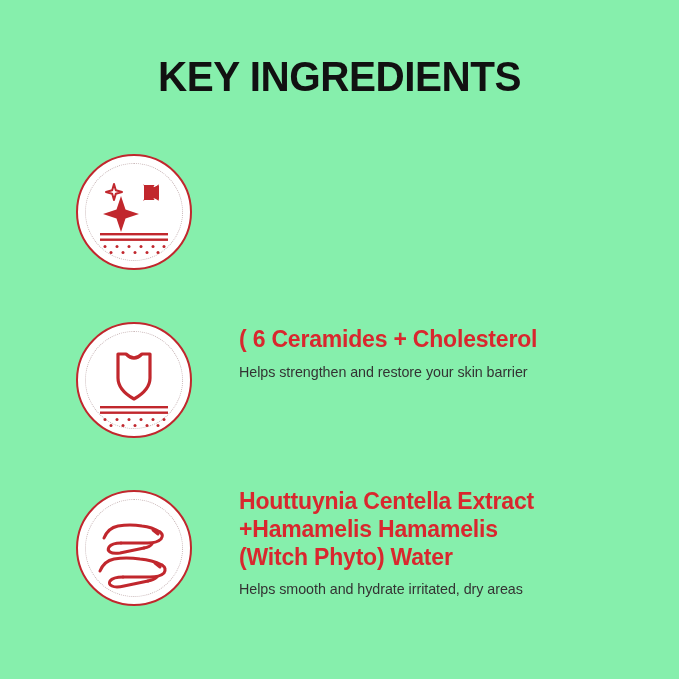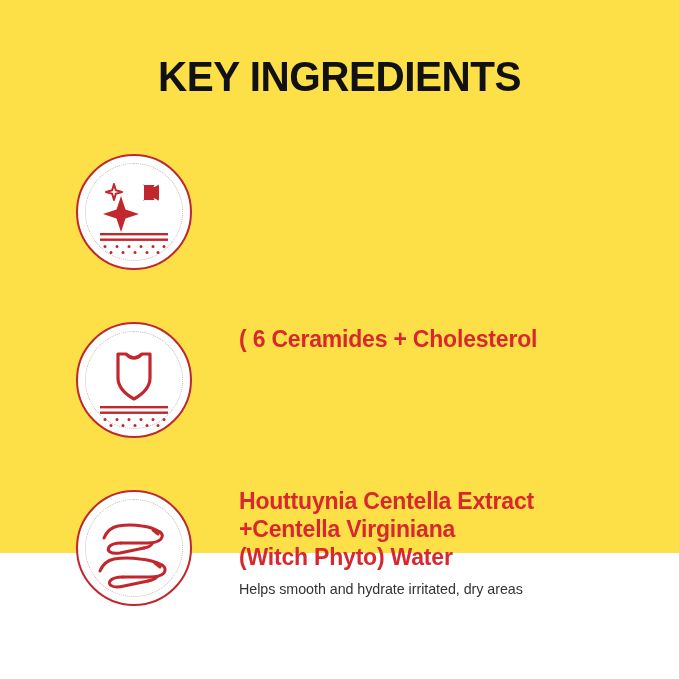--- a/index.html
+++ b/index.html
@@ -8,22 +8,22 @@
     width: 679px;
     height: 679px;
     background: #ffffff;
     font-family: "Liberation Sans", sans-serif;
     overflow: hidden;
   }
 
   .page {
     position: relative;
     width: 679px;
-    height: 553px;
-    background: #fde047;
+    height: 679px;
+    background: #86efac;
   }
 
   
   .title {
     position: absolute;
     top: 52px;
     left: 0;
     width: 679px;
     text-align: center;
     font-size: 43px;
@@ -191,20 +191,23 @@
           <circle cx="49" cy="105.5" r="1.5" fill="#C1272D"></circle>
           <circle cx="61" cy="105.5" r="1.5" fill="#C1272D"></circle>
           <circle cx="73" cy="105.5" r="1.5" fill="#C1272D"></circle>
           <circle cx="84" cy="105.5" r="1.5" fill="#C1272D"></circle>
         </svg>
       </div>
       <div class="copy">
         <div class="ing-name">
           <span class="nm-line">( 6 Ceramides + Cholesterol</span>
         </div>
+        <div class="ing-desc">
+          <span class="ds-line">Helps strengthen and restore your skin barrier</span>
+        </div>
       </div>
     </div>
 
     <div class="row r3">
       <div class="badge">
         <div class="ring-outer"></div>
         <div class="ring-dotted"></div>
         <svg viewBox="0 0 120 120">
           <g fill="none" stroke="#C1272D" stroke-width="3" stroke-linecap="round" stroke-linejoin="round">
 
@@ -218,21 +221,21 @@
             <path d="M88 77 Q93 80 90 85 Q86 89 76 89 L49 89"></path>
             <path d="M49 89 Q39 89 36 93 Q34 96 38 98 Q42 100 50 98 L74 93"></path>
             <path d="M74 93 Q80 92 83 89"></path>
             <path d="M81 75 L86 79"></path>
           </g>
         </svg>
       </div>
       <div class="copy">
         <div class="ing-name">
           <span class="nm-line">Houttuynia Centella Extract</span>
-          <span class="nm-line">+Centella Virginiana</span>
+          <span class="nm-line">+Hamamelis Hamamelis</span>
           <span class="nm-line">(Witch Phyto) Water</span>
         </div>
         <div class="ing-desc">
           <span class="ds-line">Helps smooth and hydrate irritated, dry areas</span>
         </div>
       </div>
     </div>
 
   </div>
 </div>

